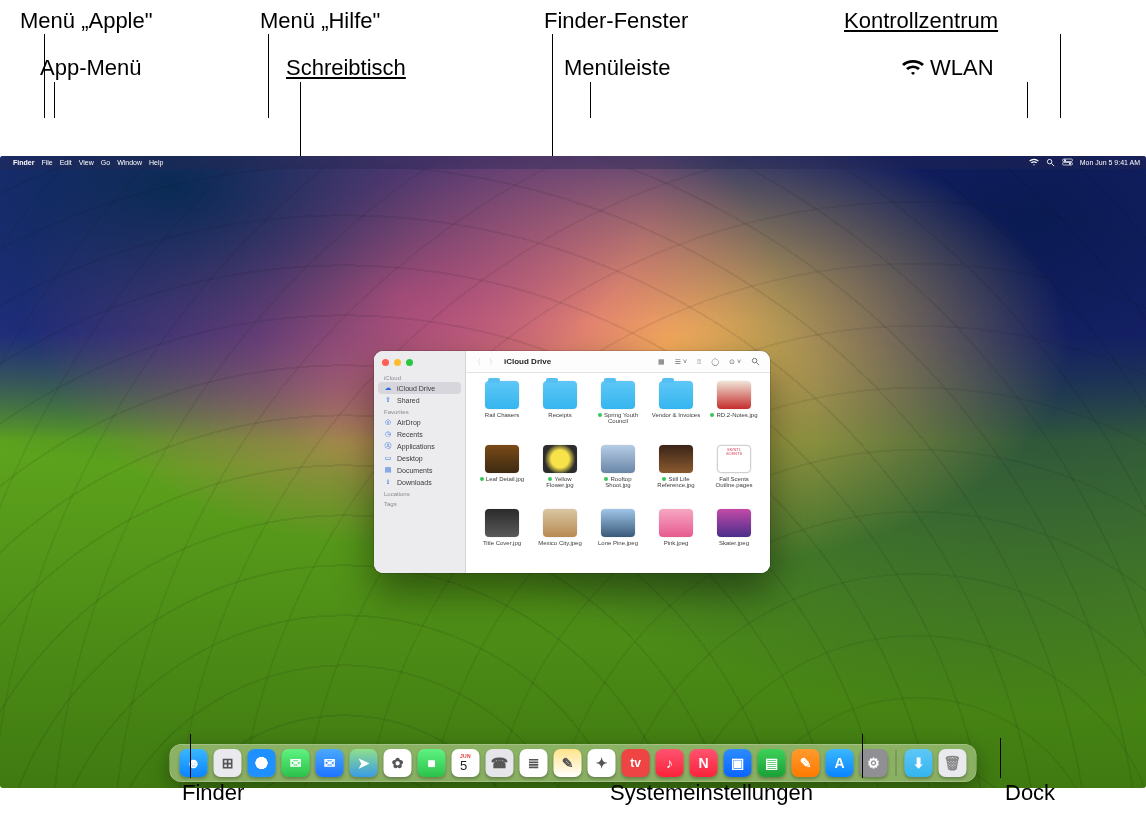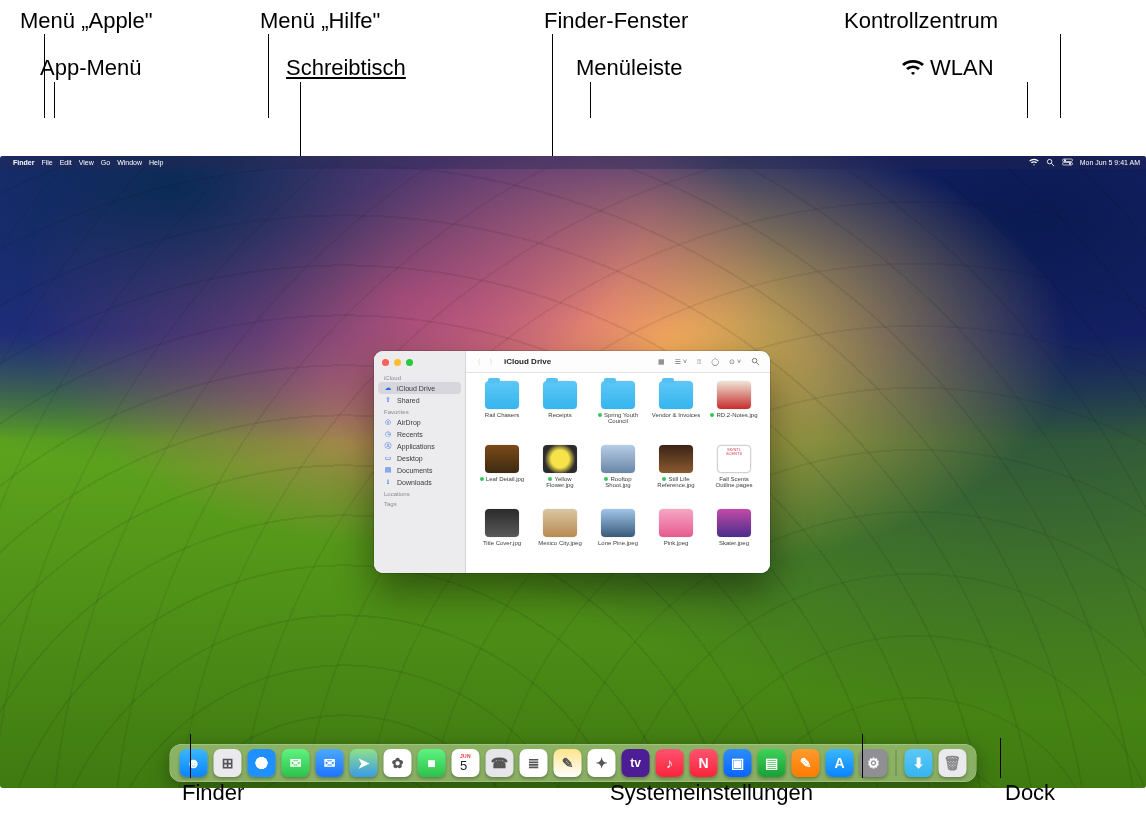--- a/index.html
+++ b/index.html
@@ -144,31 +144,31 @@
 
 <div class="callout" style="left:20px; top:8px;">
   <span>Menü „Apple"</span>
 </div>
 <div class="callout" style="left:260px; top:8px;">
   <span>Menü „Hilfe"</span>
 </div>
 <div class="callout" style="left:544px; top:8px;">
   <span>Finder-Fenster</span>
 </div>
-<div class="callout" style="left:844px; top:8px;">
+<div class="callout" style="left:844px; top:8px;text-decoration:underline;">
   <span>Kontrollzentrum</span>
 </div>
 
 <div class="callout" style="left:40px; top:55px;">
   <span>App-Menü</span>
 </div>
 <div class="callout" style="left:286px; top:55px;text-decoration:underline;">
   <span>Schreibtisch</span>
 </div>
-<div class="callout" style="left:576px; top:55px;">
+<div class="callout" style="left:564px; top:55px;">
   <span>Menüleiste</span>
 </div>
 <div class="callout" style="left:902px; top:55px;">
   <span style="display:inline-block;vertical-align:middle;margin-right:6px;">
     <svg width="22" height="18" viewBox="0 0 22 18">
         <path d="M11 17l2-2a3 3 0 0 0-4 0l2 2zm-5-5a8 8 0 0 1 10 0l2-2a11 11 0 0 0-14 0l2 2zm-4-4a14 14 0 0 1 18 0l2-2a17 17 0 0 0-22 0l2 2z" fill="#000"></path>
       </svg>
   </span><span>WLAN</span>
 </div>
 
@@ -365,21 +365,21 @@
       <div class="app" style="background: rgb(255, 255, 255); color: rgb(224, 58, 58); font-size: 12px;">
         <div style="line-height:1;">
           <div style="font-size:5px;color:#e03a3a;letter-spacing:0.4px;">JUN</div>
           <div style="color:#222;font-size:13px;font-weight:400;">5</div>
         </div>
       </div>
       <div class="app" style="background: rgb(230, 230, 234); color: rgb(85, 85, 85);">☎</div>
       <div class="app" style="background: rgb(255, 255, 255); color: rgb(85, 85, 85);">≣</div>
       <div class="app" style="background: linear-gradient(rgb(255, 228, 138), rgb(255, 255, 255)); color: rgb(85, 85, 85);">✎</div>
       <div class="app" style="background: rgb(255, 255, 255); color: rgb(85, 85, 85);">✦</div>
-      <div class="app" style="background: #4c1d95; font-size: 12px;">tv</div>
+      <div class="app" style="background: #ef4444; font-size: 12px;">tv</div>
       <div class="app" style="background: linear-gradient(rgb(255, 83, 112), rgb(250, 35, 59));">♪</div>
       <div class="app" style="background: linear-gradient(rgb(255, 83, 112), rgb(250, 35, 59));">N</div>
       <div class="app" style="background: linear-gradient(rgb(44, 140, 255), rgb(10, 100, 255));">▣</div>
       <div class="app" style="background: linear-gradient(rgb(61, 209, 88), rgb(26, 160, 54));">▤</div>
       <div class="app" style="background: linear-gradient(rgb(255, 154, 46), rgb(255, 122, 0));">✎</div>
       <div class="app" style="background: linear-gradient(rgb(58, 183, 255), rgb(10, 132, 255));">A</div>
       <div class="app" style="background: rgb(143, 143, 148);">⚙</div>
       <div class="divider"></div>
       <div class="app" style="background: linear-gradient(rgb(94, 199, 247), rgb(52, 181, 239)); color: rgb(255, 255, 255);">⬇</div>
       <div class="app" style="background: rgb(233, 233, 238); color: rgb(136, 136, 136);">🗑</div>

